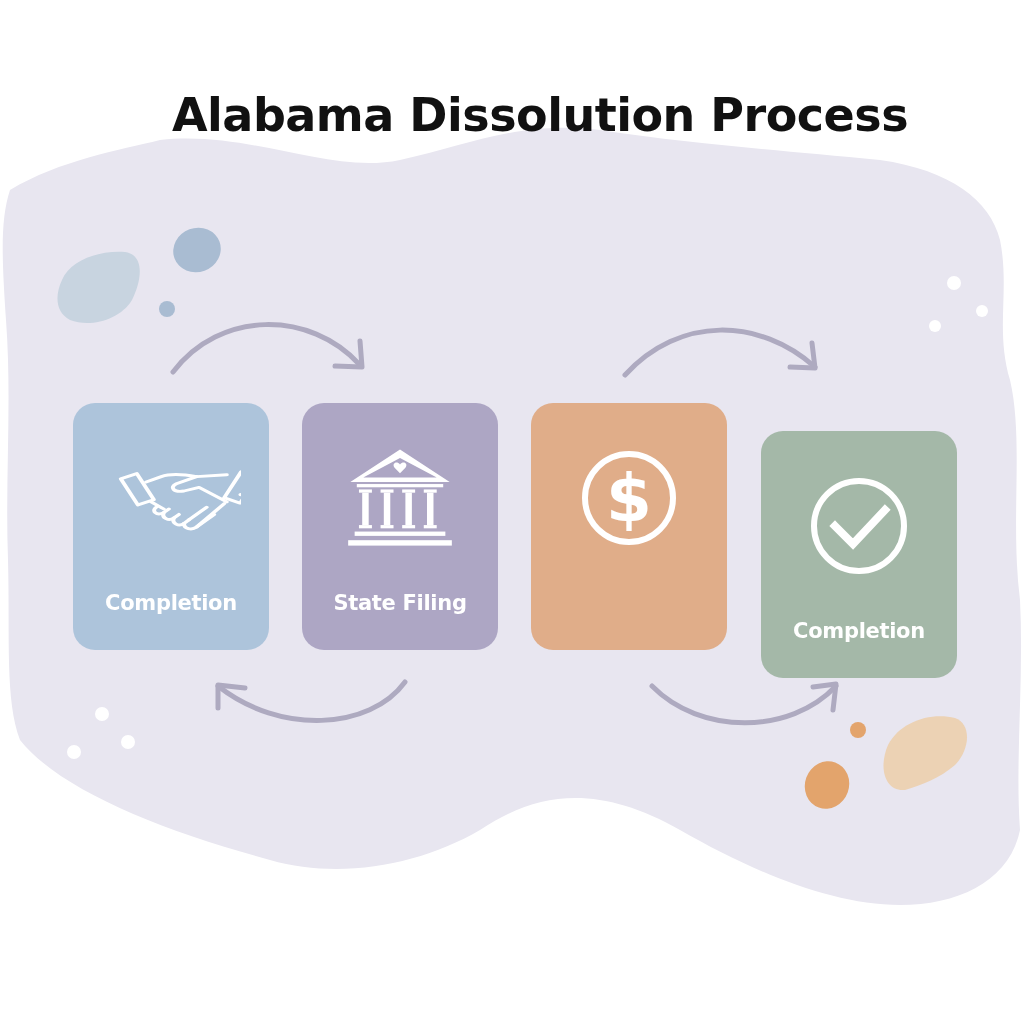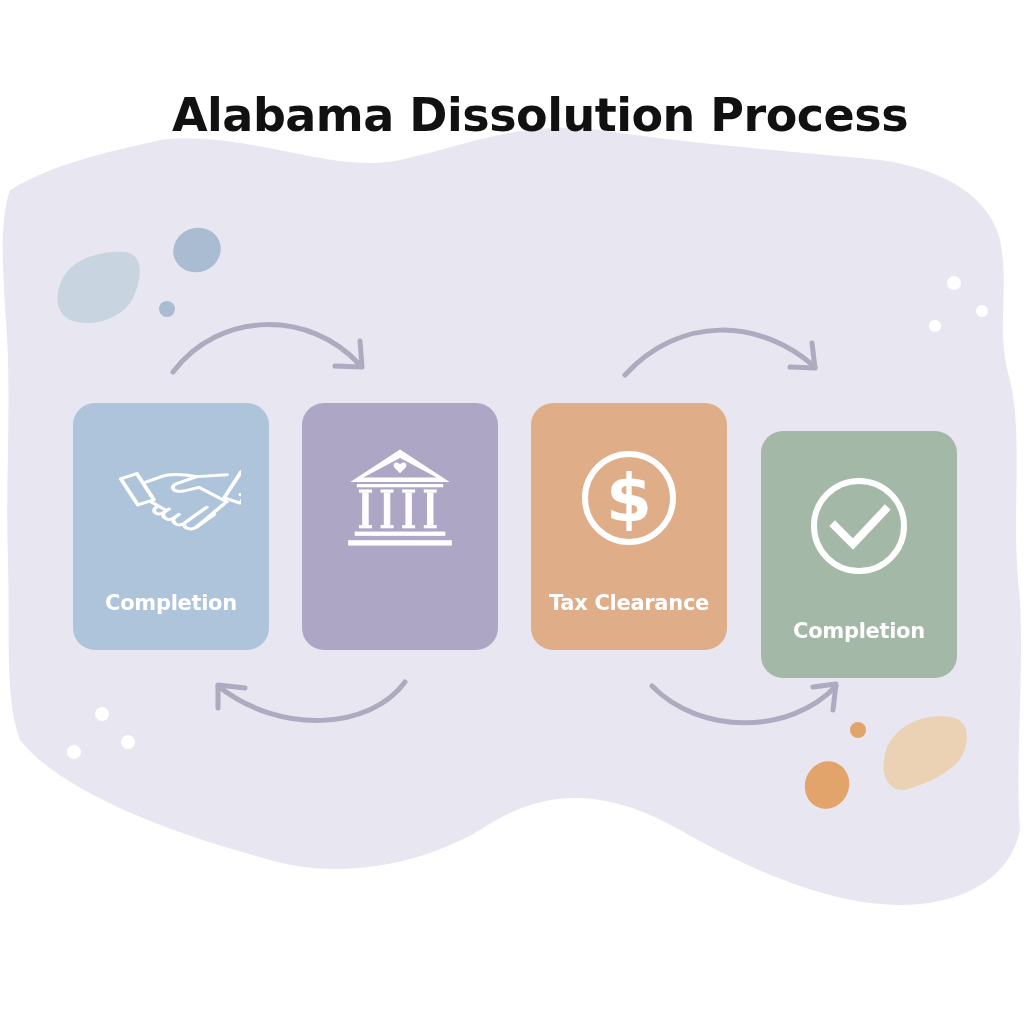--- a/index.html
+++ b/index.html
@@ -108,28 +108,28 @@
       <rect x="52" y="43" width="12" height="3"></rect>
         <rect x="55" y="46" width="6" height="30"></rect>
         <rect x="52" y="76" width="12" height="3"></rect>
       <rect x="72" y="43" width="12" height="3"></rect>
         <rect x="75" y="46" width="6" height="30"></rect>
         <rect x="72" y="76" width="12" height="3"></rect>
       <rect x="8" y="82" width="84" height="4"></rect>
       <rect x="2" y="90" width="96" height="5"></rect>
     </g>
   </svg>
+  <div class="label">State Filing</div>
 </div>
 
 <div class="card" style="left:531px; background:#e0ad89;">
   <svg class="icon" viewBox="0 0 100 100">
     <circle cx="50" cy="50" r="44" fill="none" stroke="#ffffff" stroke-width="6"></circle>
     <text x="50" y="73" text-anchor="middle" fill="#ffffff" font-size="66" font-weight="bold" font-family="DejaVu Sans, sans-serif">$</text>
   </svg>
-  <div class="label">Tax Clearance</div>
 </div>
 
 <div class="card" style="left:761px; background:#a4b8a8;margin-top:28px;">
   <svg class="icon" viewBox="0 0 100 100">
     <circle cx="50" cy="50" r="45" fill="none" stroke="#ffffff" stroke-width="6"></circle>
     <path d="M 26 50 L 44 68 L 76 34" fill="none" stroke="#ffffff" stroke-width="8" stroke-linecap="square" stroke-linejoin="miter"></path>
   </svg>
   <div class="label">Completion</div>
 </div>
 

